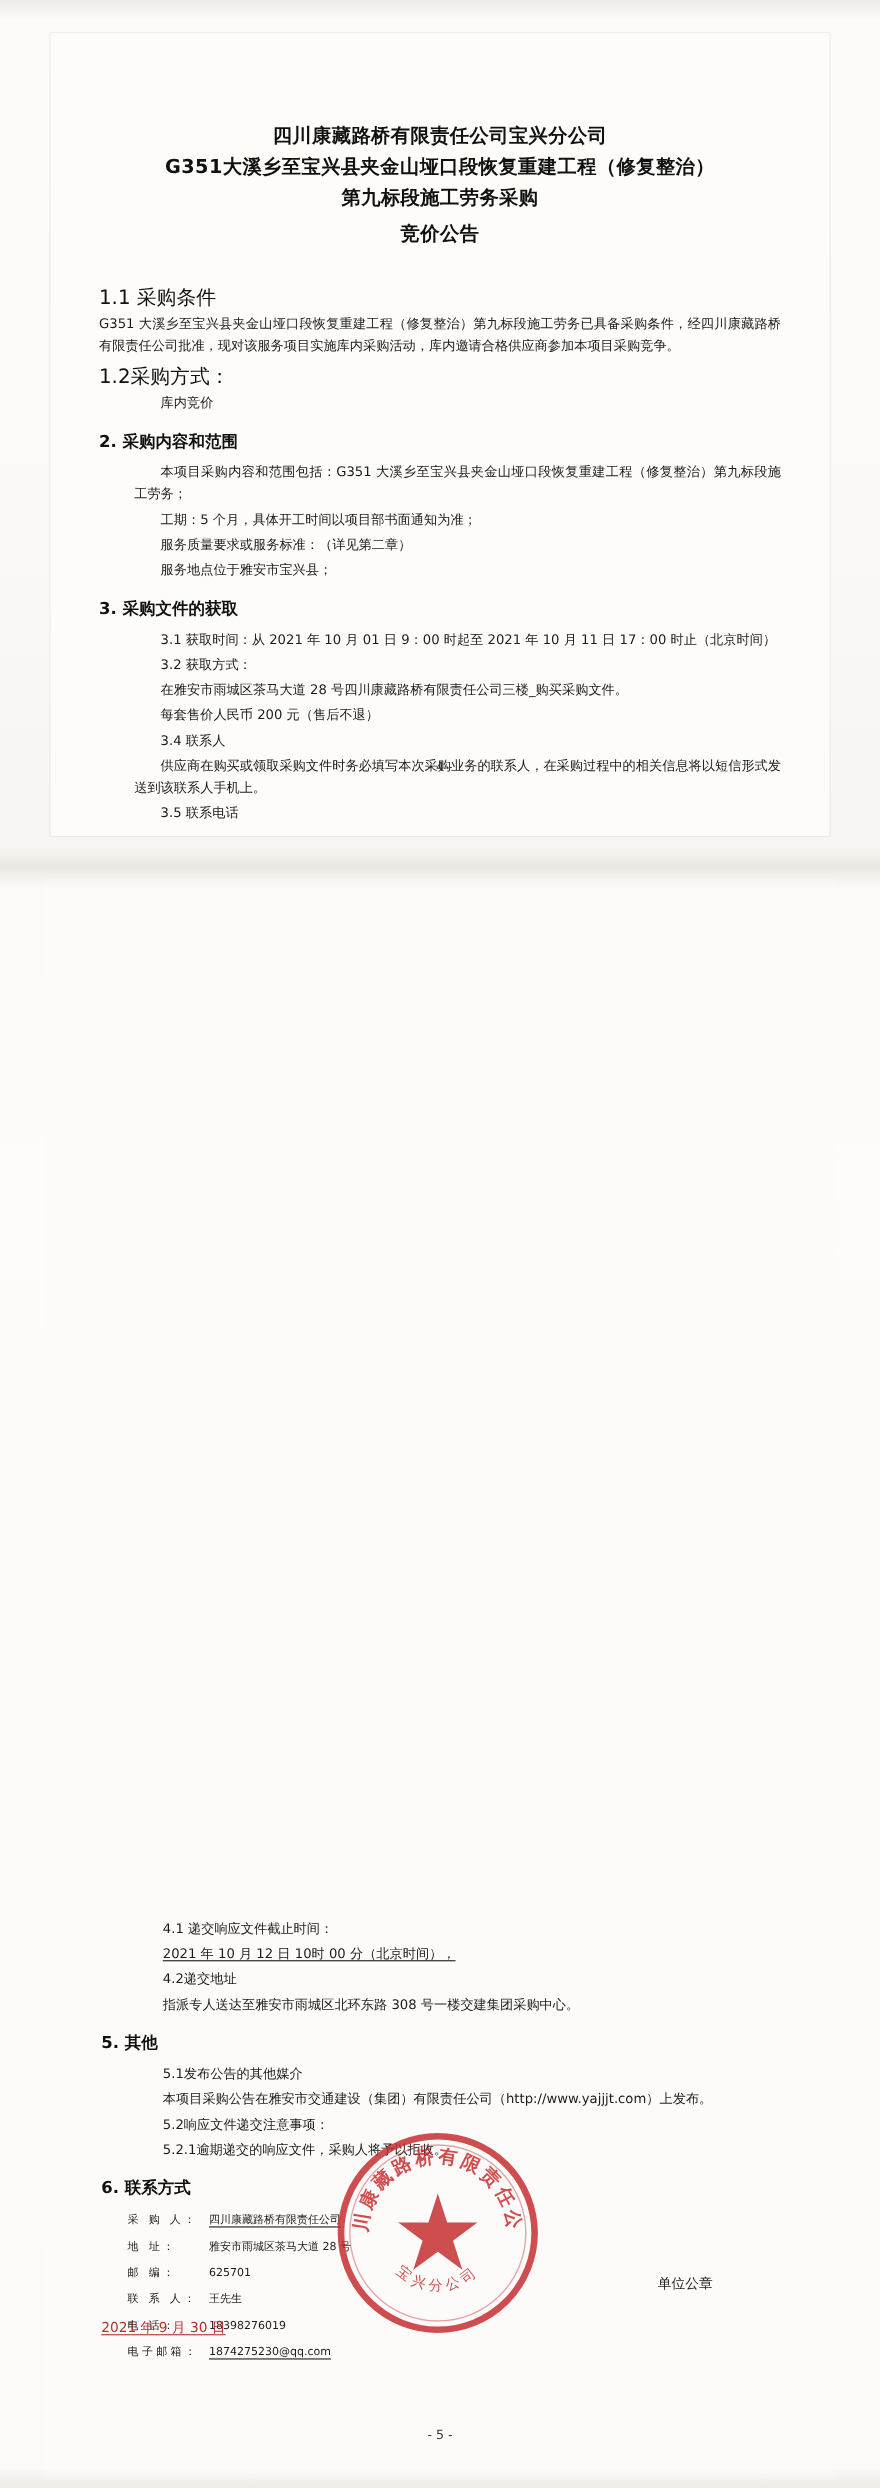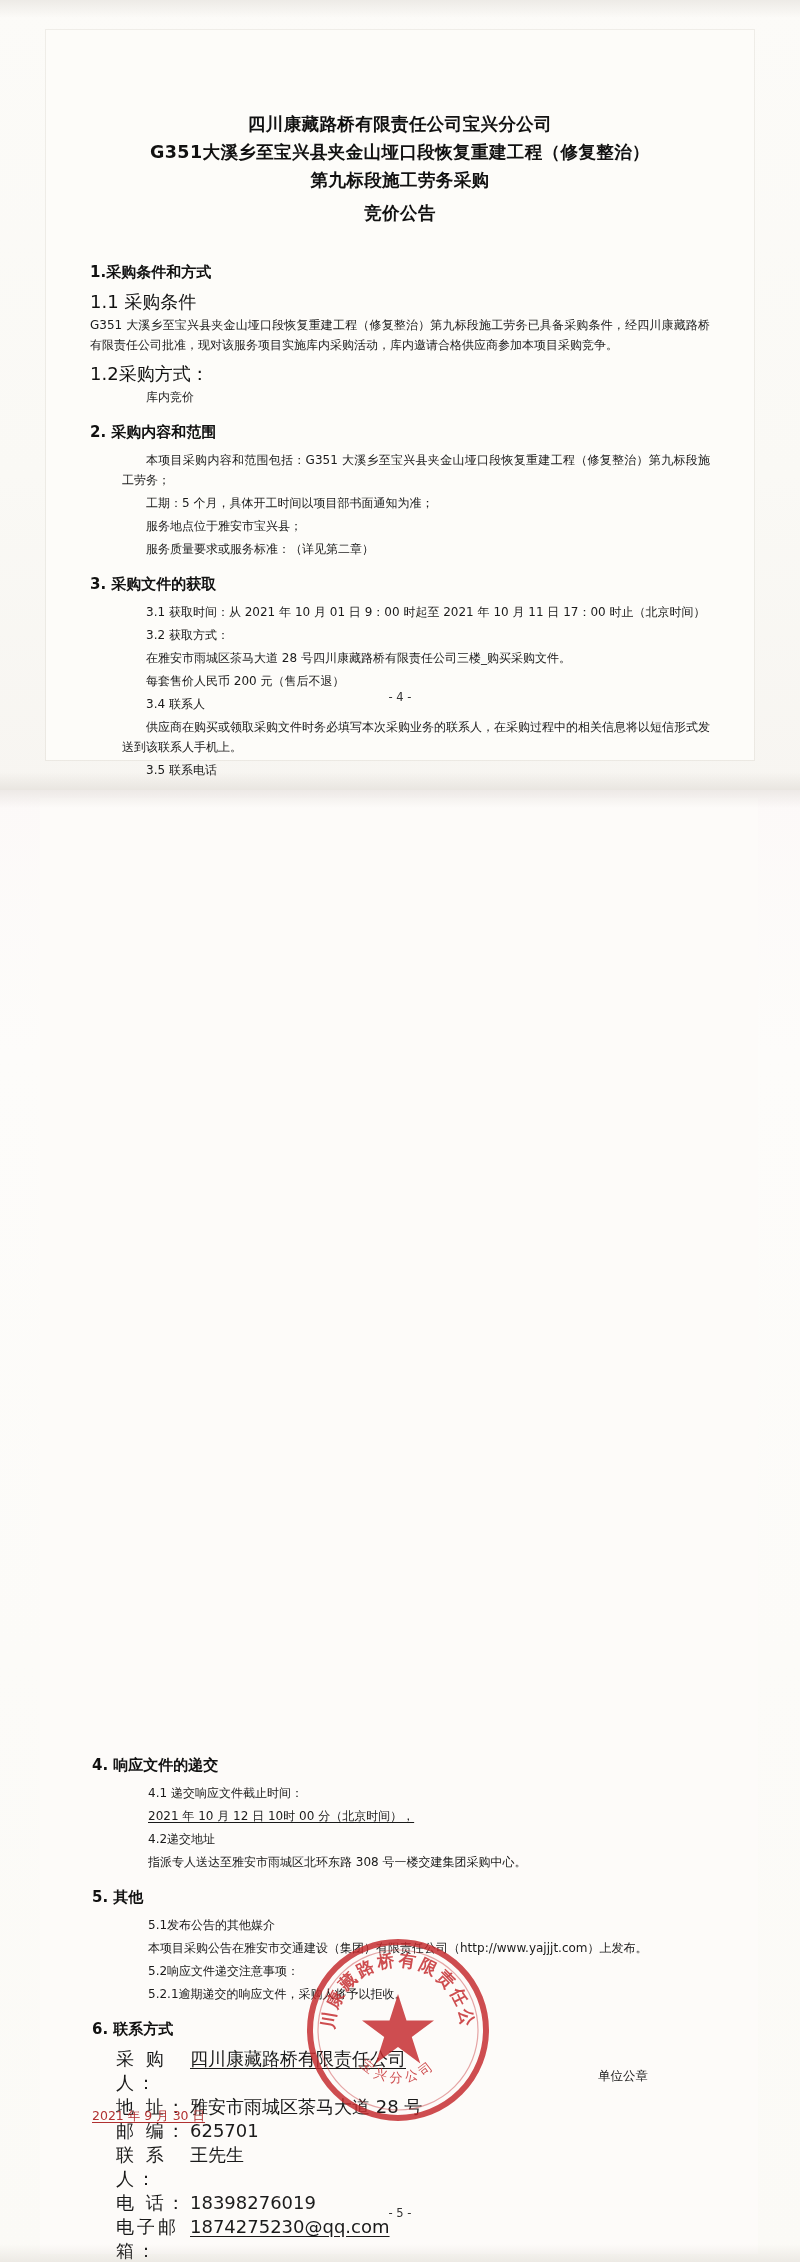--- a/index.html
+++ b/index.html
@@ -118,21 +118,21 @@
     width: 100%;
     text-align: center;
     font-size: 11.5px;
     color: #333;
   }
   .p1num { left: 0; top: 690px; }
   .p2num { left: 0; bottom: 42px; }
 
   
   .contact-row {
-    font-size: 18px;
+    font-size: 10px;
     line-height: 24px;
     display: flex;
   }
   .contact-label {
     width: 74px;
     flex: 0 0 74px;
     letter-spacing: 3px;
   }
   .contact-val { flex: 1; }
   .contact-val.u {
@@ -191,31 +191,30 @@
 
     <div class="content1">
 
       <div class="title-block">
         <div class="title-line l1">四川康藏路桥有限责任公司宝兴分公司</div>
         <div class="title-line l2">G351大溪乡至宝兴县夹金山垭口段恢复重建工程（修复整治）</div>
         <div class="title-line l3">第九标段施工劳务采购</div>
         <div class="title-line l4">竞价公告</div>
       </div>
 
-      <h2 class="sec">1.采购条件和方式</h2>
       <h3 class="sub">1.1 采购条件</h3>
       <p class="body">G351 大溪乡至宝兴县夹金山垭口段恢复重建工程（修复整治）第九标段施工劳务已具备采购条件，经四川康藏路桥有限责任公司批准，现对该服务项目实施库内采购活动，库内邀请合格供应商参加本项目采购竞争。</p>
       <h3 class="sub">1.2采购方式：</h3>
       <p class="body indent">库内竞价</p>
 
       <h2 class="sec">2. 采购内容和范围</h2>
       <p class="body indent">本项目采购内容和范围包括：G351 大溪乡至宝兴县夹金山垭口段恢复重建工程（修复整治）第九标段施工劳务；</p>
       <p class="body indent">工期：5 个月，具体开工时间以项目部书面通知为准；</p>
+      <p class="body indent">服务质量要求或服务标准：（详见第二章）</p>
       <p class="body indent">服务地点位于雅安市宝兴县；</p>
-      <p class="body indent">服务质量要求或服务标准：（详见第二章）</p>
 
       <h2 class="sec">3. 采购文件的获取</h2>
       <p class="body indent">3.1 获取时间：从 2021 年 10 月 01 日 9：00 时起至 2021 年 10 月 11 日 17：00 时止（北京时间）</p>
       <p class="body indent">3.2 获取方式：</p>
       <p class="body indent">在雅安市雨城区茶马大道 28 号四川康藏路桥有限责任公司三楼_购买采购文件。</p>
       <p class="body indent">每套售价人民币 200 元（售后不退）</p>
       <p class="body indent">3.4 联系人</p>
       <p class="body indent">供应商在购买或领取采购文件时务必填写本次采购业务的联系人，在采购过程中的相关信息将以短信形式发送到该联系人手机上。</p>
       <p class="body indent">3.5 联系电话</p>
 
@@ -224,21 +223,20 @@
     <div class="pagenum p1num">- 4 -</div>
     <div class="edge-fade fade-bottom"></div>
   </div>
 
   <div class="page page2">
     <div class="sheet"></div>
     <div class="edge-fade fade-top"></div>
 
     <div class="content2">
 
-      <h2 class="sec">4. 响应文件的递交</h2>
       <p class="body indent">4.1 递交响应文件截止时间：</p>
       <p class="body indent u">2021 年 10 月 12 日 10时 00 分（北京时间），</p>
       <p class="body indent">4.2递交地址</p>
       <p class="body indent">指派专人送达至雅安市雨城区北环东路 308 号一楼交建集团采购中心。</p>
 
       <h2 class="sec">5. 其他</h2>
       <p class="body indent">5.1发布公告的其他媒介</p>
       <p class="body indent">本项目采购公告在雅安市交通建设（集团）有限责任公司（http://www.yajjjt.com）上发布。</p>
       <p class="body indent">5.2响应文件递交注意事项：</p>
       <p class="body indent">5.2.1逾期递交的响应文件，采购人将予以拒收。</p>

